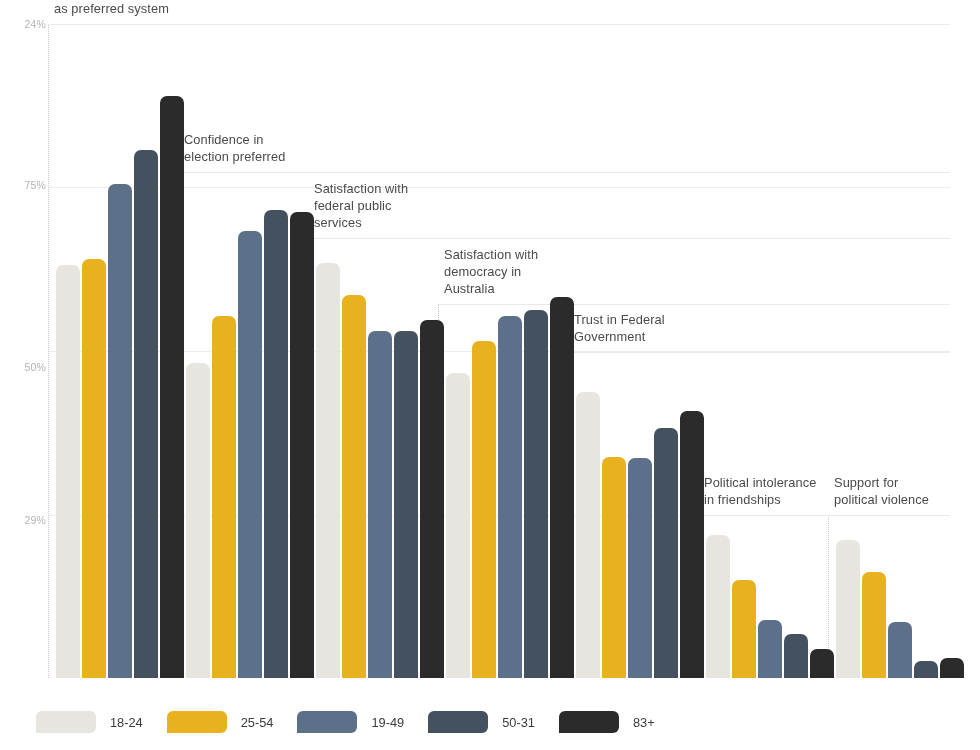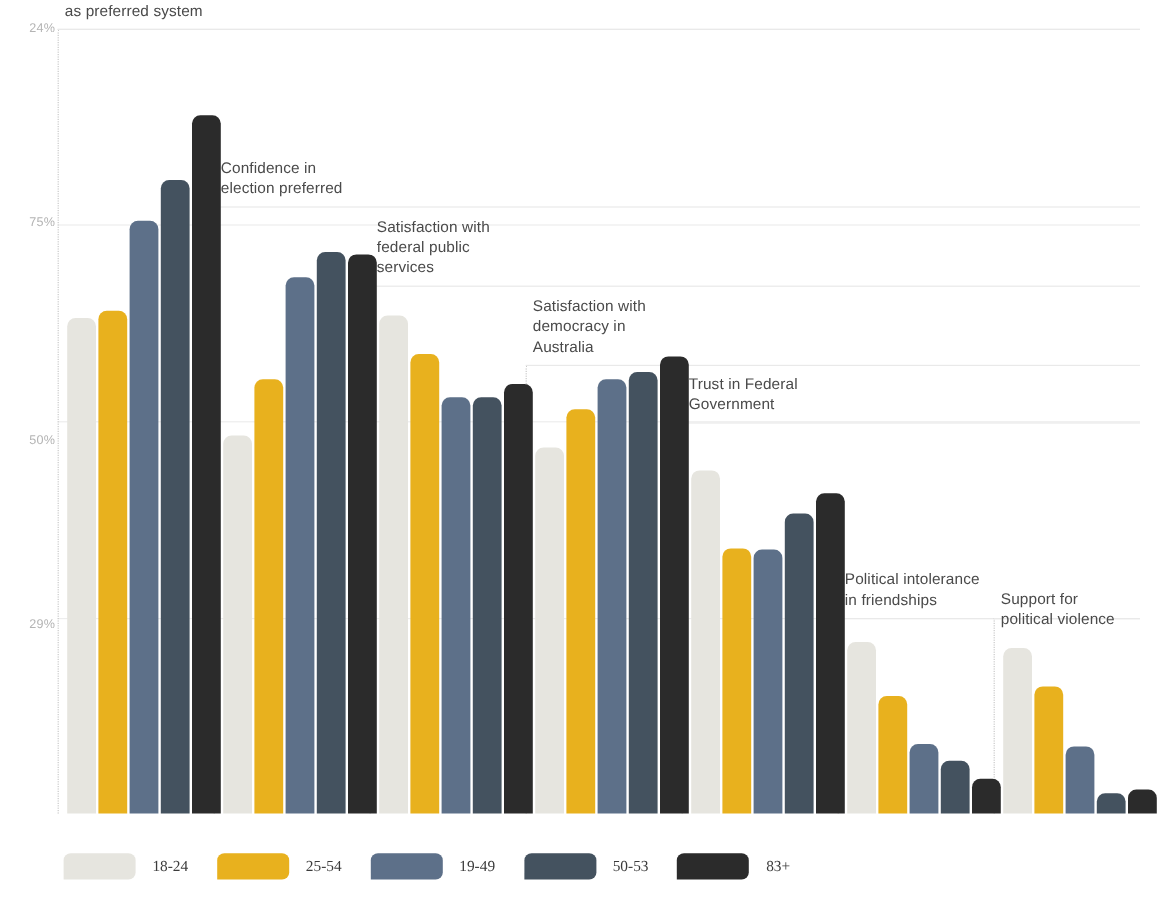--- a/index.html
+++ b/index.html
@@ -86,22 +86,21 @@
 
   
   .legend {
     position: absolute;
     left: 0;
     top: 702px;
     width: 980px;
     height: 40px;
     display: flex;
     align-items: center;
-    padding-left: 53px;
-    font-family: Liberation Serif, serif;
+    padding-left: 36px;
   }
   .legend-item {
     display: flex;
     align-items: center;
     margin-right: 24px;
   }
   .legend-swatch {
     width: 60px;
     height: 22px;
     border-top-left-radius: 6px;
@@ -153,21 +152,21 @@
         <div class="panel-sep" style="left: 568px; top: 352px; height: 326px;"></div>
         <div class="panel-rule" style="left: 568px; top: 352px; width: 382px;"></div>
         <div class="panel-title" style="left: 574px; top: 311px;">Trust in Federal
 Government</div>
         <div class="panel-sep" style="left: 698px; top: 515px; height: 163px;"></div>
         <div class="panel-rule" style="left: 698px; top: 515px; width: 252px;"></div>
         <div class="panel-title" style="left: 704px; top: 474px;">Political intolerance
 in friendships</div>
         <div class="panel-sep" style="left: 828px; top: 515px; height: 163px;"></div>
         <div class="panel-rule" style="left: 828px; top: 515px; width: 122px;"></div>
-        <div class="panel-title" style="left: 834px; top: 490px;">Support for
+        <div class="panel-title" style="left: 834px; top: 474px;">Support for
 political violence</div>
       </div>
 
     <div class="bars-layer" id="bars-layer">
         <div class="bar" style="left: 56px; width: 24px; height: 413.328px; background: rgb(230, 229, 223);"></div>
         <div class="bar" style="left: 82px; width: 24px; height: 419.214px; background: rgb(232, 177, 30);"></div>
         <div class="bar" style="left: 108px; width: 24px; height: 493.77px; background: rgb(93, 112, 137);"></div>
         <div class="bar" style="left: 134px; width: 24px; height: 528.432px; background: rgb(68, 82, 95);"></div>
         <div class="bar" style="left: 160px; width: 24px; height: 582.06px; background: rgb(43, 43, 43);"></div>
         <div class="bar" style="left: 186px; width: 24px; height: 314.574px; background: rgb(230, 229, 223);"></div>
@@ -211,21 +210,21 @@
       <div class="legend-item">
         <div class="legend-swatch" style="background: rgb(232, 177, 30);"></div>
         <div class="legend-label">25-54</div>
       </div>
       <div class="legend-item">
         <div class="legend-swatch" style="background: rgb(93, 112, 137);"></div>
         <div class="legend-label">19-49</div>
       </div>
       <div class="legend-item">
         <div class="legend-swatch" style="background: rgb(68, 82, 95);"></div>
-        <div class="legend-label">50-53</div>
+        <div class="legend-label">50-31</div>
       </div>
       <div class="legend-item">
         <div class="legend-swatch" style="background: rgb(43, 43, 43);"></div>
         <div class="legend-label">83+</div>
       </div>
     </div>
 
 </div>
 
 </body></html>

